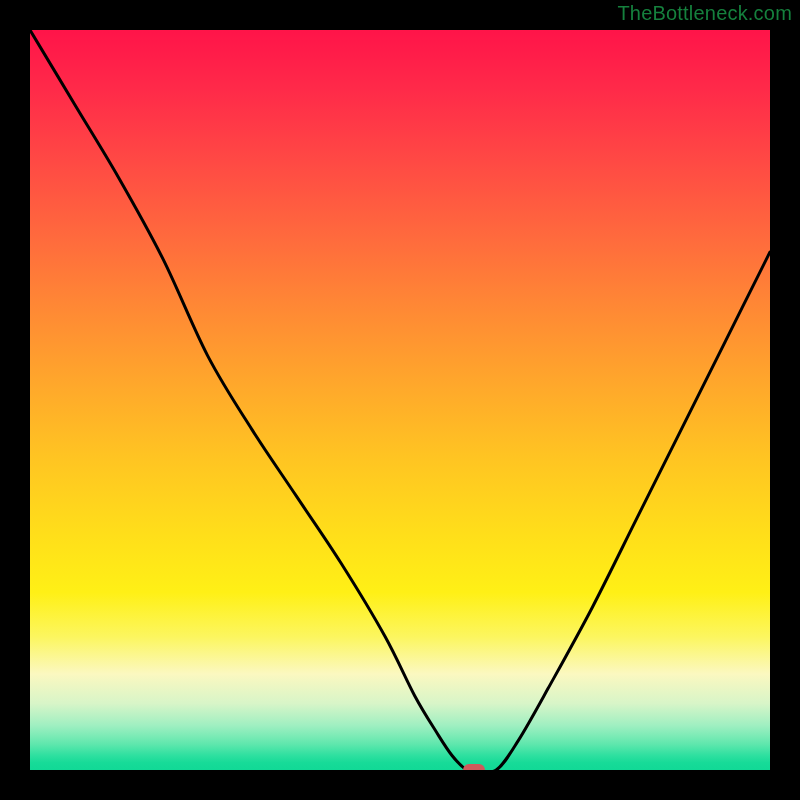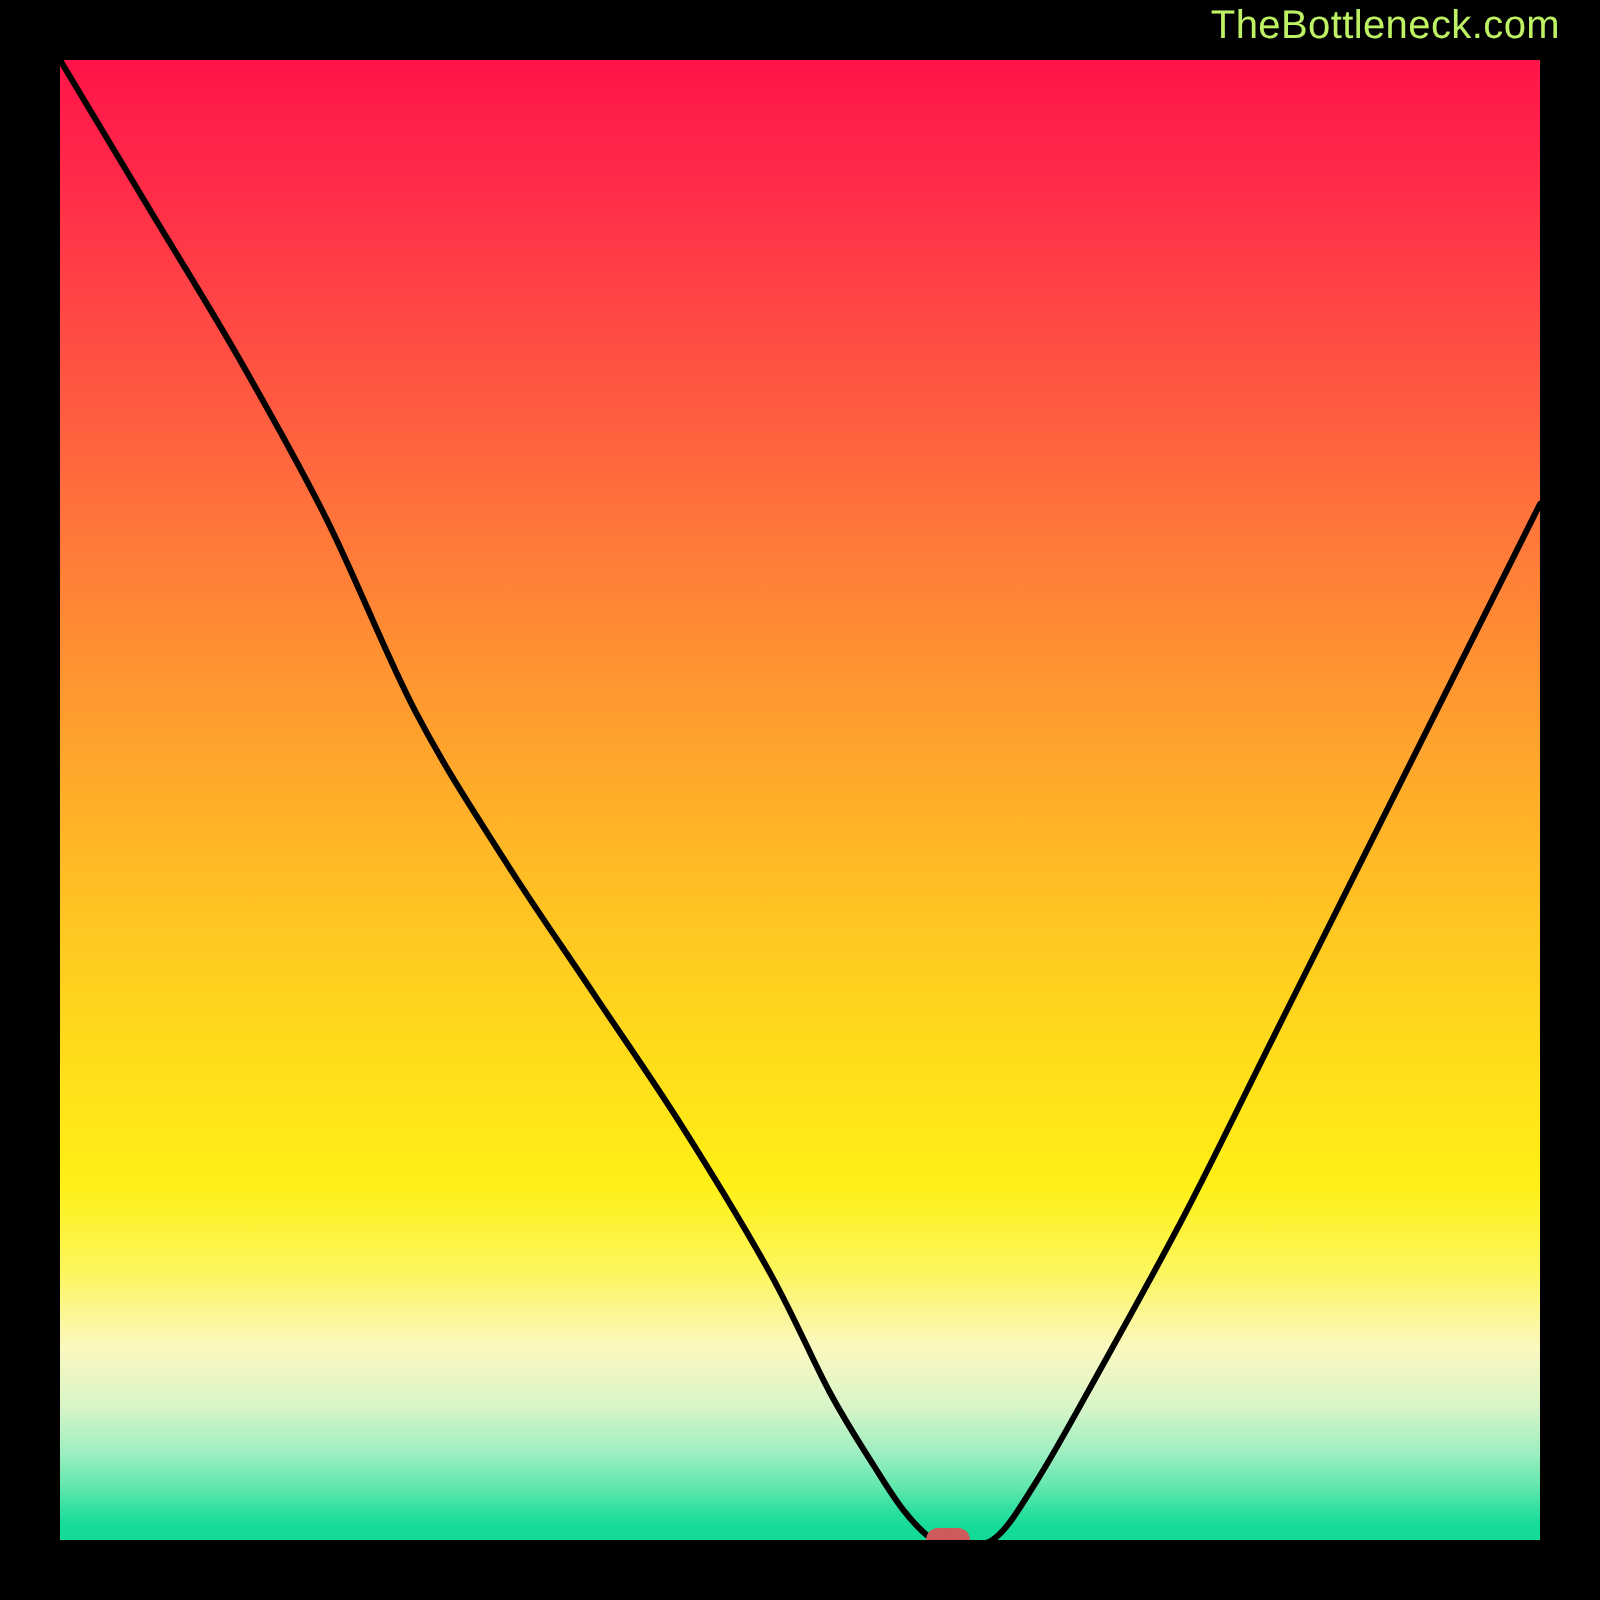--- a/index.html
+++ b/index.html
@@ -13,22 +13,22 @@
   }
   .frame {
     position: relative;
     width: 800px;
     height: 800px;
     background: #000;
   }
   .watermark {
     position: absolute;
     top: 2px;
-    right: 20px;
-    color: #bef264;
+    right: 8px;
+    color: #15803d;
     font-size: 20px;
     letter-spacing: 0.2px;
     z-index: 10;
   }
   .plot-area {
     position: absolute;
     left: 30px;
     top: 30px;
     width: 740px;
     height: 740px;

